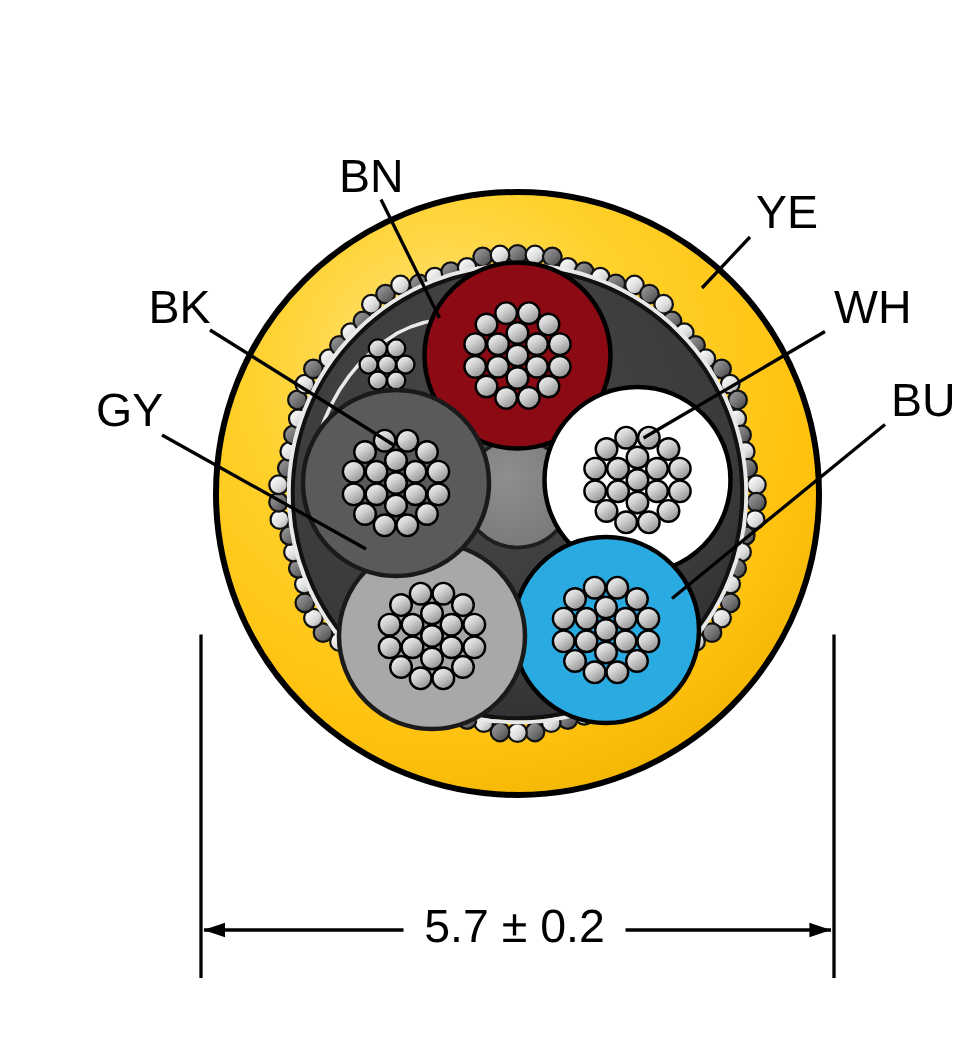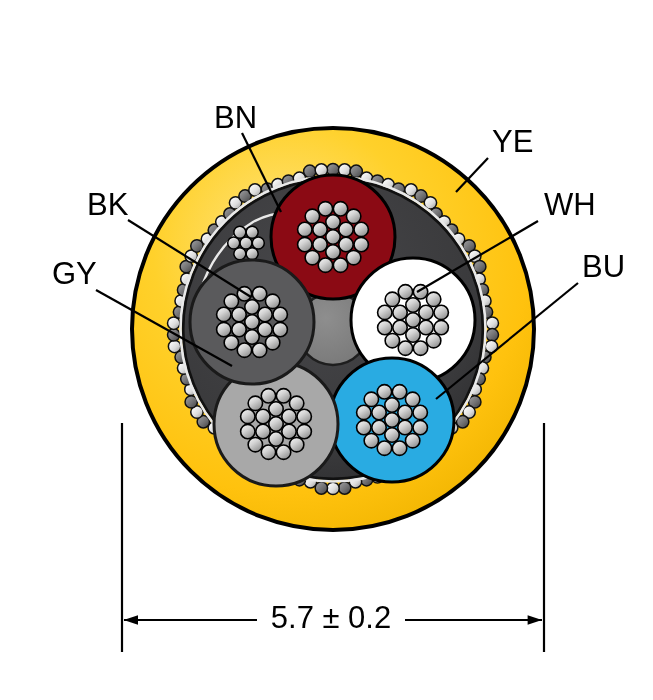--- a/index.html
+++ b/index.html
@@ -2,21 +2,21 @@
 <html><head>
 <meta charset="utf-8">
 <title>Cable Cross Section</title>
 <style>
   html,body{margin:0;padding:0;background:#ffffff;}
   body{
     width:653px;height:700px;
     font-family:"Liberation Sans", sans-serif;
     overflow:hidden;position:relative;
   }
-  #stage{position:absolute;left:4px;top:0;width:526px;height:700px;}
+  #stage{position:absolute;left:16px;top:0;width:526px;height:700px;}
   svg{display:block;}
   .lbl{
     font-family:"Liberation Sans", sans-serif;
     font-size:31px;fill:#000000;
     dominant-baseline:middle;
   }
   .dimtext{
     font-family:"Liberation Sans", sans-serif;
     font-size:31px;fill:#000000;
     text-anchor:middle;dominant-baseline:middle;

